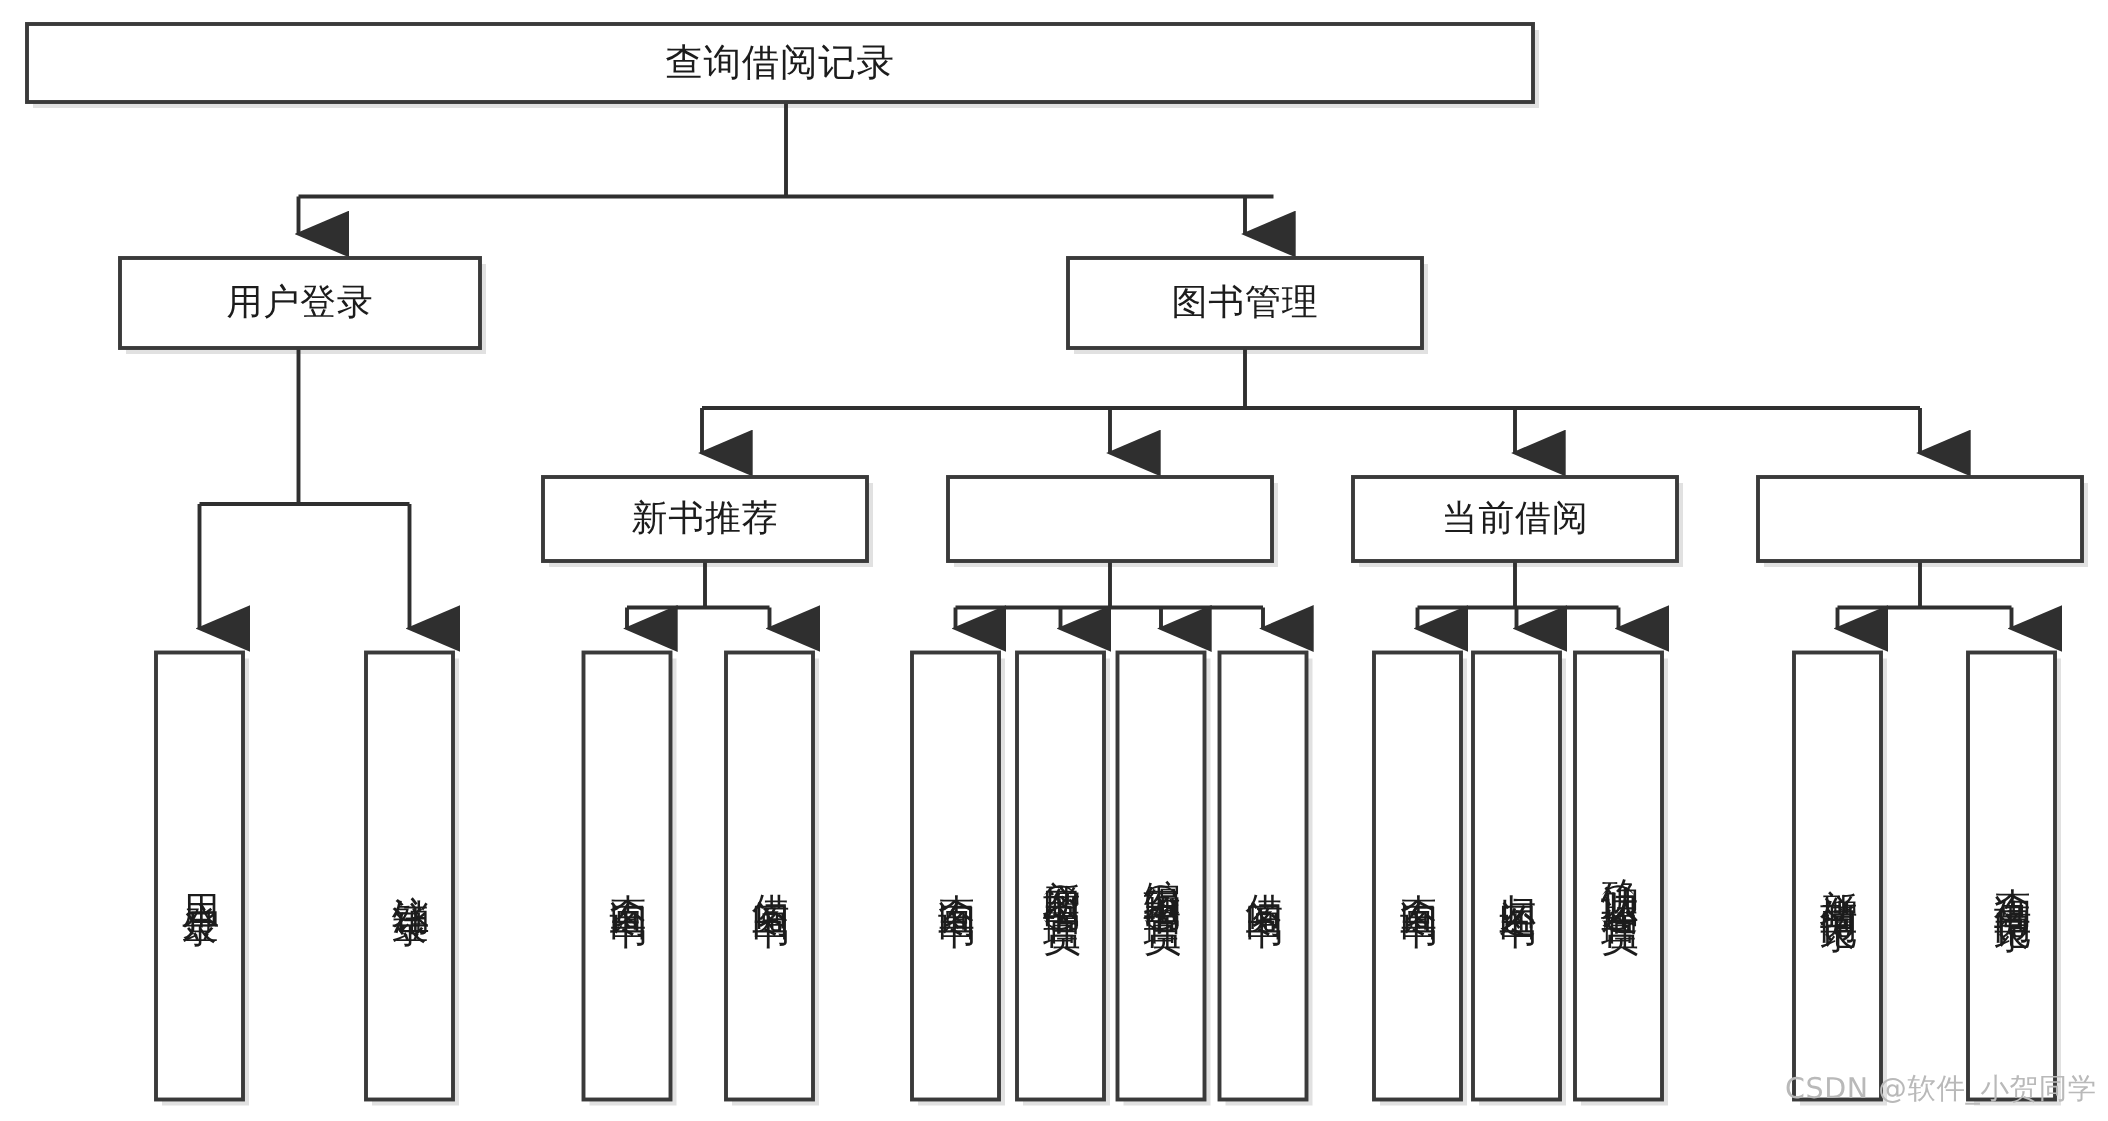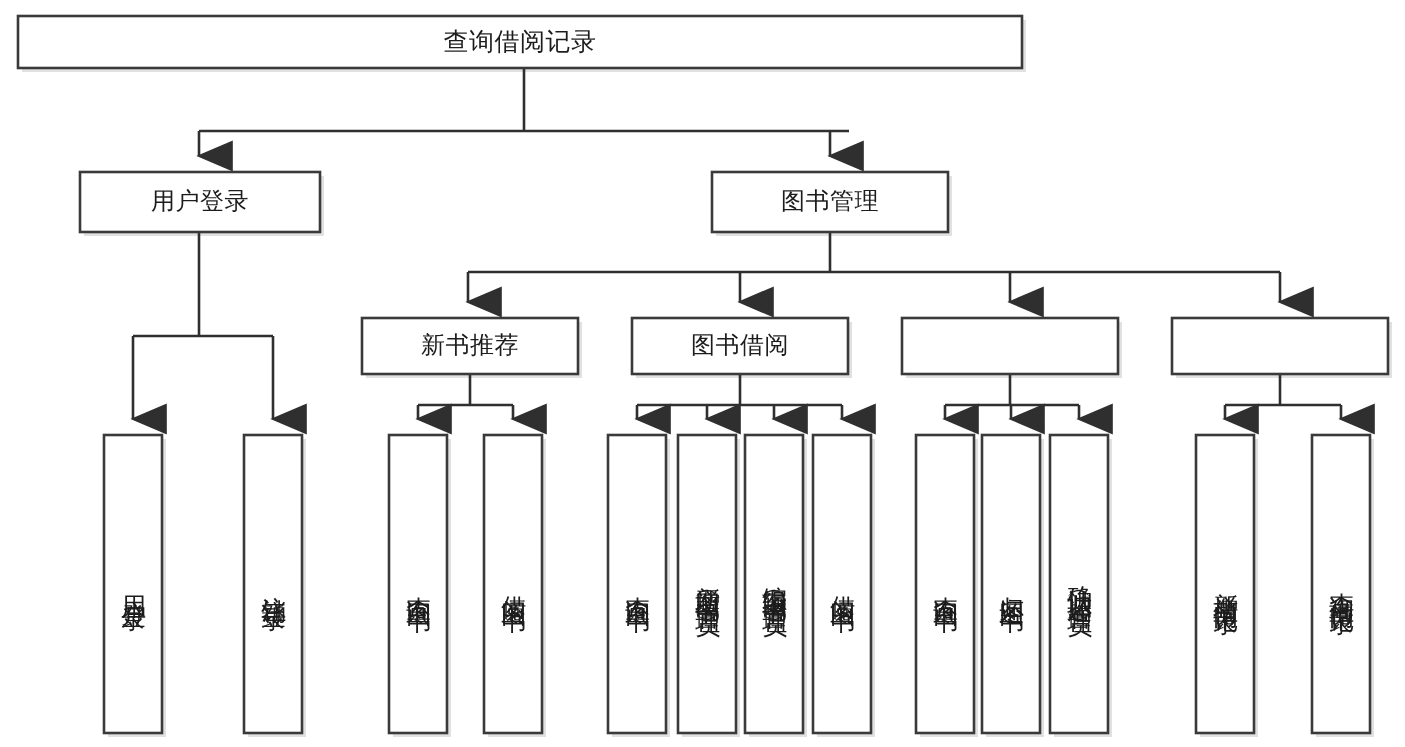--- a/index.html
+++ b/index.html
@@ -185,30 +185,31 @@
     <rect class="node-box" x="1196" y="435" width="58" height="298"></rect>
     <rect class="node-box" x="1312" y="435" width="58" height="298"></rect>
   </svg>
 
   <div class="node-label label-root" style="left:18px; top:16px; width:1004px; height:52px;">查询借阅记录</div>
 
   <div class="node-label label-h" style="left:80px; top:172px; width:240px; height:60px;">用户登录</div>
   <div class="node-label label-h" style="left:712px; top:172px; width:236px; height:60px;">图书管理</div>
 
   <div class="node-label label-h" style="left:362px; top:318px; width:216px; height:56px;text-align:right;">新书推荐</div>
-  <div class="node-label label-h" style="left:632px; top:318px; width:216px; height:56px;">图书借阅</div>
+  <div class="node-label label-h" style="left:902px; top:318px; width:216px; height:56px;">当前借阅</div>
 
   <div class="node-label label-v" style="left:104px; top:435px; width:58px; height:298px;">用户登录</div>
   <div class="node-label label-v" style="left:244px; top:435px; width:58px; height:298px;">注销登录</div>
   <div class="node-label label-v" style="left:389px; top:435px; width:58px; height:298px;">查询图书</div>
   <div class="node-label label-v" style="left:484px; top:435px; width:58px; height:298px;">借阅图书</div>
   <div class="node-label label-v" style="left:608px; top:435px; width:58px; height:298px;">查询图书</div>
   <div class="node-label label-v" style="left:678px; top:435px; width:58px; height:298px;">新增图书（管理员）</div>
   <div class="node-label label-v" style="left:745px; top:435px; width:58px; height:298px;">编辑图书（管理员）</div>
   <div class="node-label label-v" style="left:813px; top:435px; width:58px; height:298px;">借阅图书</div>
   <div class="node-label label-v" style="left:916px; top:435px; width:58px; height:298px;">查询图书</div>
   <div class="node-label label-v" style="left:982px; top:435px; width:58px; height:298px;">归还图书</div>
   <div class="node-label label-v" style="left:1050px; top:435px; width:58px; height:298px;">确认归还（管理员）</div>
   <div class="node-label label-v" style="left:1196px; top:435px; width:58px; height:298px;">新增借阅记录</div>
   <div class="node-label label-v" style="left:1312px; top:435px; width:58px; height:298px;">查询借阅记录</div>
 
+  <div class="watermark">CSDN @软件_小贺同学</div>
 
 </div>
 
 </body></html>

